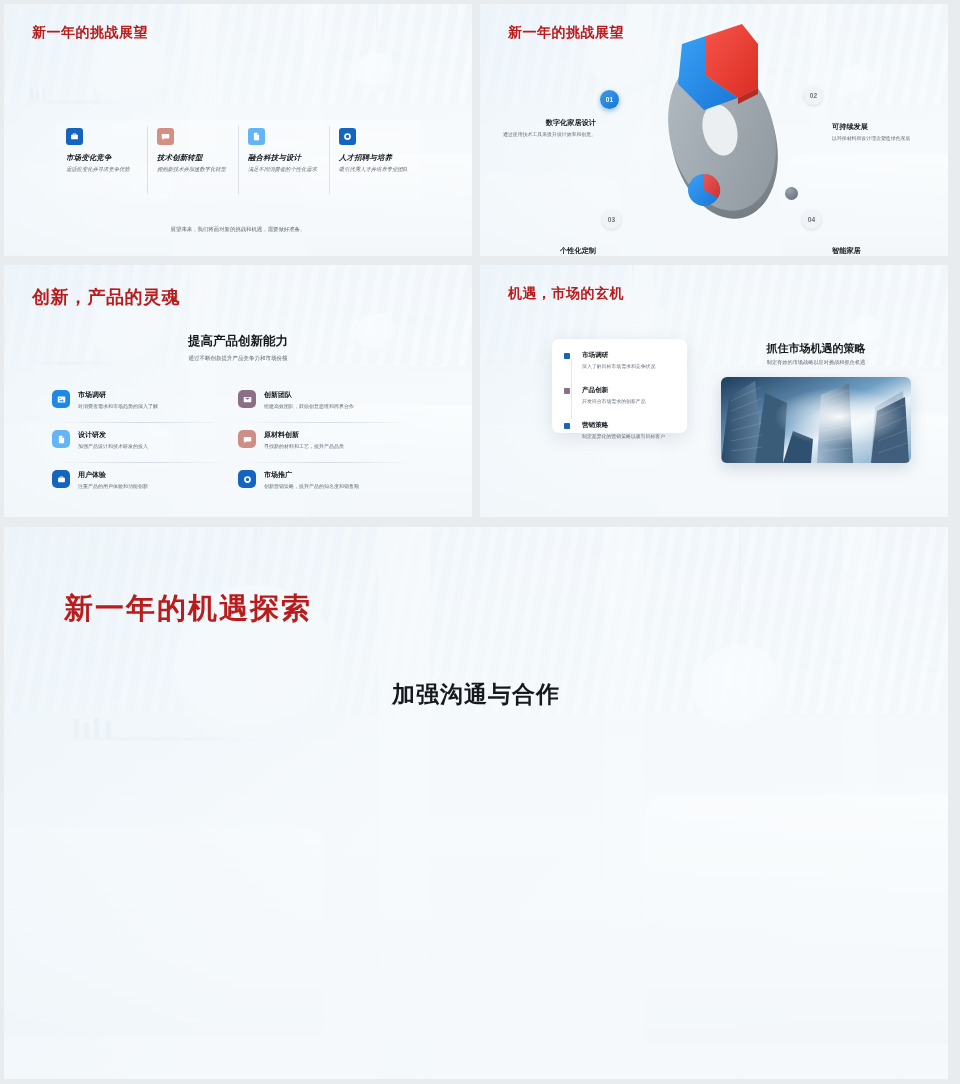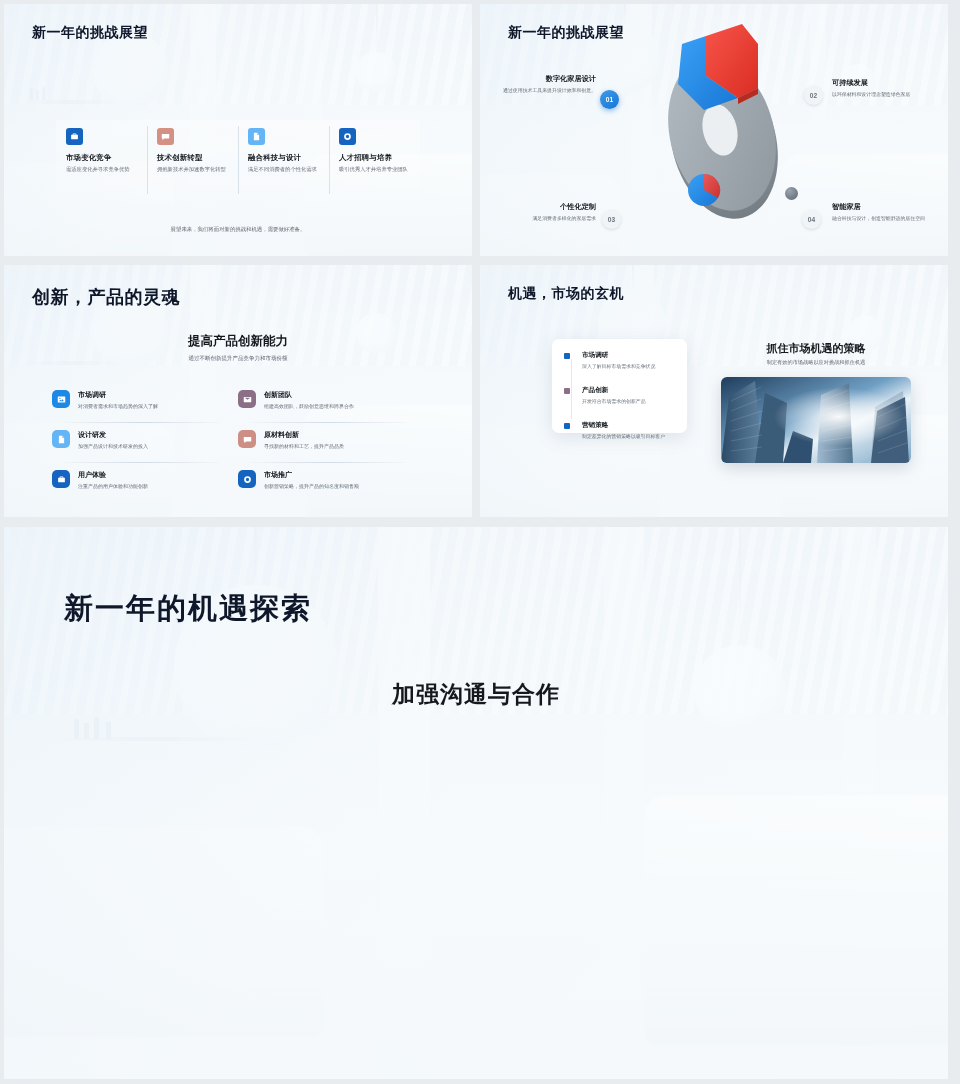--- a/index.html
+++ b/index.html
@@ -63,36 +63,37 @@
   .bg .book{position:absolute;width:3px;border-radius:1px;background:rgba(168,186,201,.55);filter:blur(.3px);}
   .bg .haze{
     position:absolute;inset:0;
     background:linear-gradient(125deg,rgba(222,235,246,.78) 0%,rgba(244,248,251,.55) 42%,rgba(255,255,255,.30) 100%);
   }
   .bg .veil{position:absolute;inset:0;background:rgba(248,251,253,.55);}
 
   
   .title{
     position:absolute;
-    font-weight:bold;color:#0f172a;
+    font-weight:bold;color:#b91c1c;
     letter-spacing:.5px;
     white-space:nowrap;
   }
   .h2{
     font-weight:bold;color:#15181c;text-align:center;white-space:nowrap;
   }
   .sub{color:#5d6670;text-align:center;}
 
   
   .s1 .title{left:28px;top:20px;font-size:14px;}
   .s1 .h2{position:absolute;left:0;right:0;top:66px;font-size:12.5px;}
   .s1 .panel{
     position:absolute;left:52px;top:116px;width:364px;height:82px;
     background:linear-gradient(180deg,rgba(255,255,255,.30),rgba(255,255,255,.06));
     display:flex;
+    font-style:italic;
   }
   .s1 .cell{
     flex:1;padding:8px 10px 0 10px;box-sizing:border-box;position:relative;
   }
   .s1 .cell + .cell:before{
     content:"";position:absolute;left:0;top:6px;bottom:8px;width:1px;
     background:rgba(150,168,185,.30);
   }
   .ico{
     width:17px;height:17px;border-radius:3px;
@@ -103,21 +104,21 @@
   .s1 .ct{font-size:7.4px;font-weight:bold;color:#14181d;margin-top:8px;letter-spacing:.2px;}
   .s1 .cd{font-size:5.3px;color:#626b75;margin-top:3px;line-height:1.5;}
   .s1 .foot{
     position:absolute;left:0;right:0;top:222px;
     font-size:5.4px;color:#5f6872;text-align:center;
   }
 
   
   .s2 .title{left:28px;top:20px;font-size:14px;}
   .s2 .node{position:absolute;}
-  .s2 .nt{font-size:7.2px;font-weight:bold;color:#14181d;}
+  .s2 .nt{font-size:7.2px;font-weight:bold;color:#14181d;margin-top:44px;}
   .s2 .nd{font-size:4.9px;color:#636c76;line-height:1.6;margin-top:3px;}
   .s2 .badge{
     position:absolute;width:19px;height:19px;border-radius:50%;
     display:flex;align-items:center;justify-content:center;
     font-size:6.6px;font-weight:bold;
   }
   .s2 .badge.b-on{background:linear-gradient(145deg,#3f9ae8,#1476d6);color:#fff;
     box-shadow:0 2px 5px rgba(20,118,214,.45);}
   .s2 .badge.b-off{background:#f1f4f7;color:#6a737d;box-shadow:0 1px 3px rgba(120,135,150,.25);}
   .s2 .dot{position:absolute;border-radius:50%;

